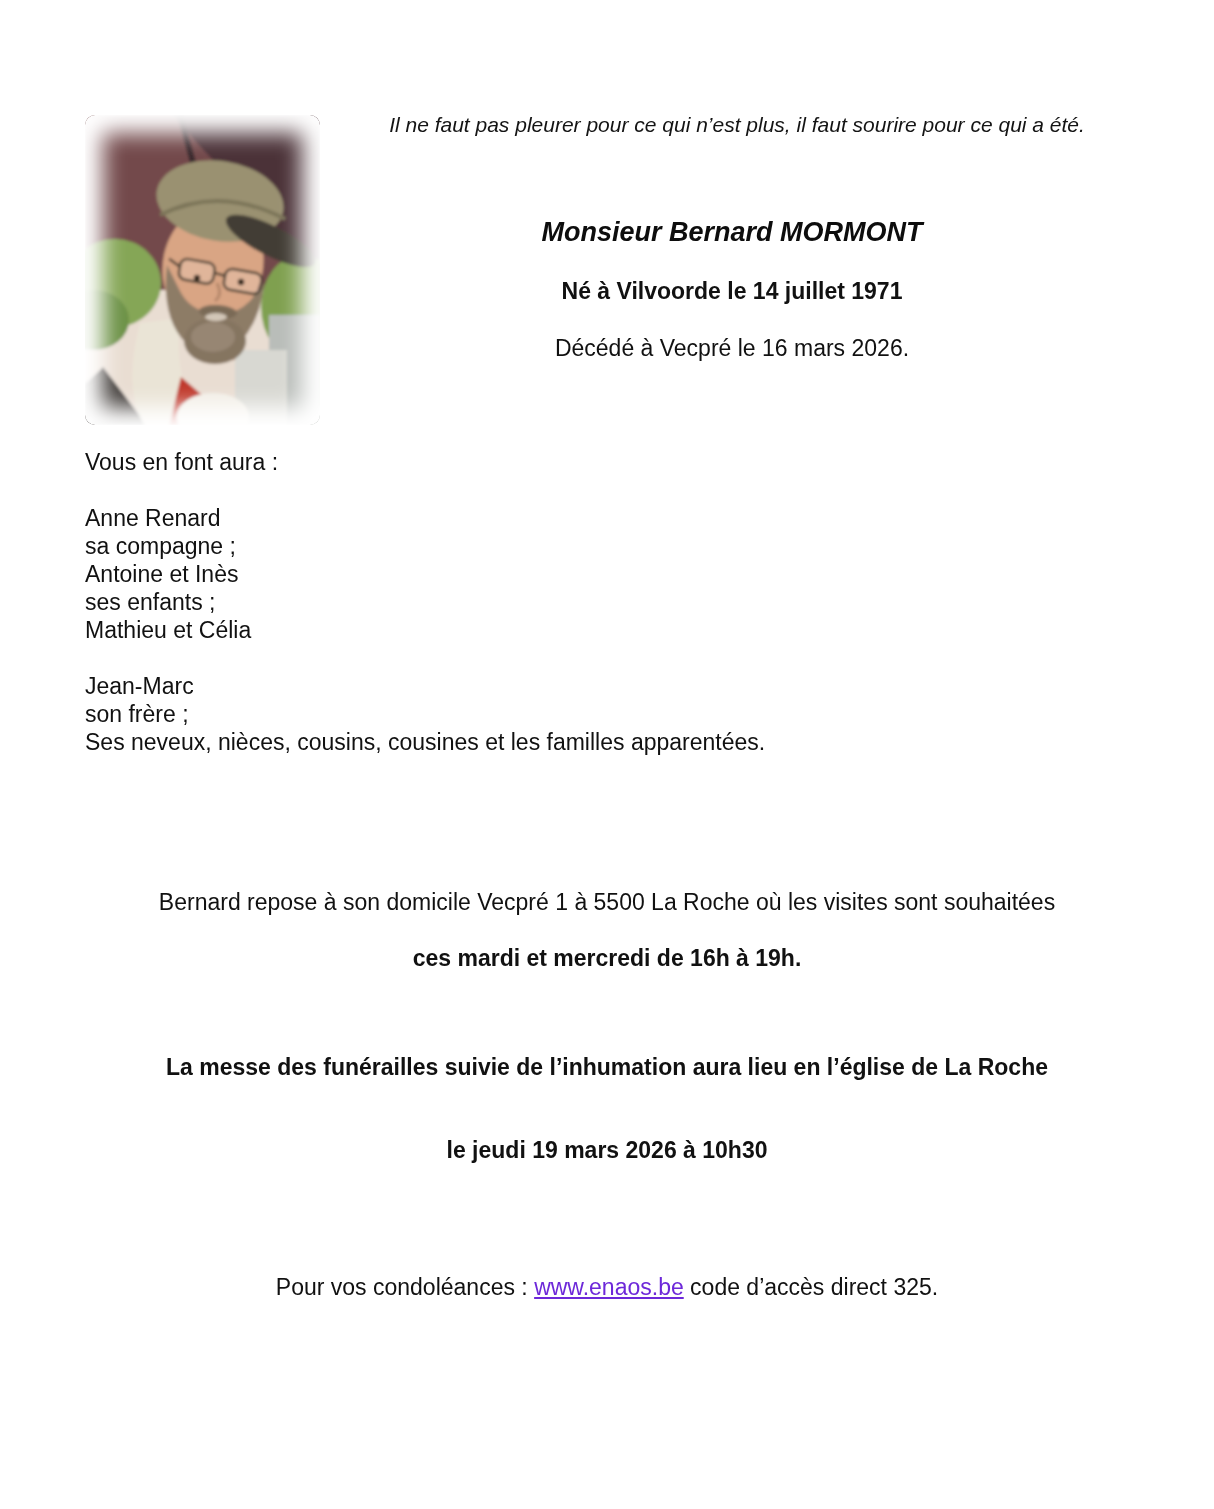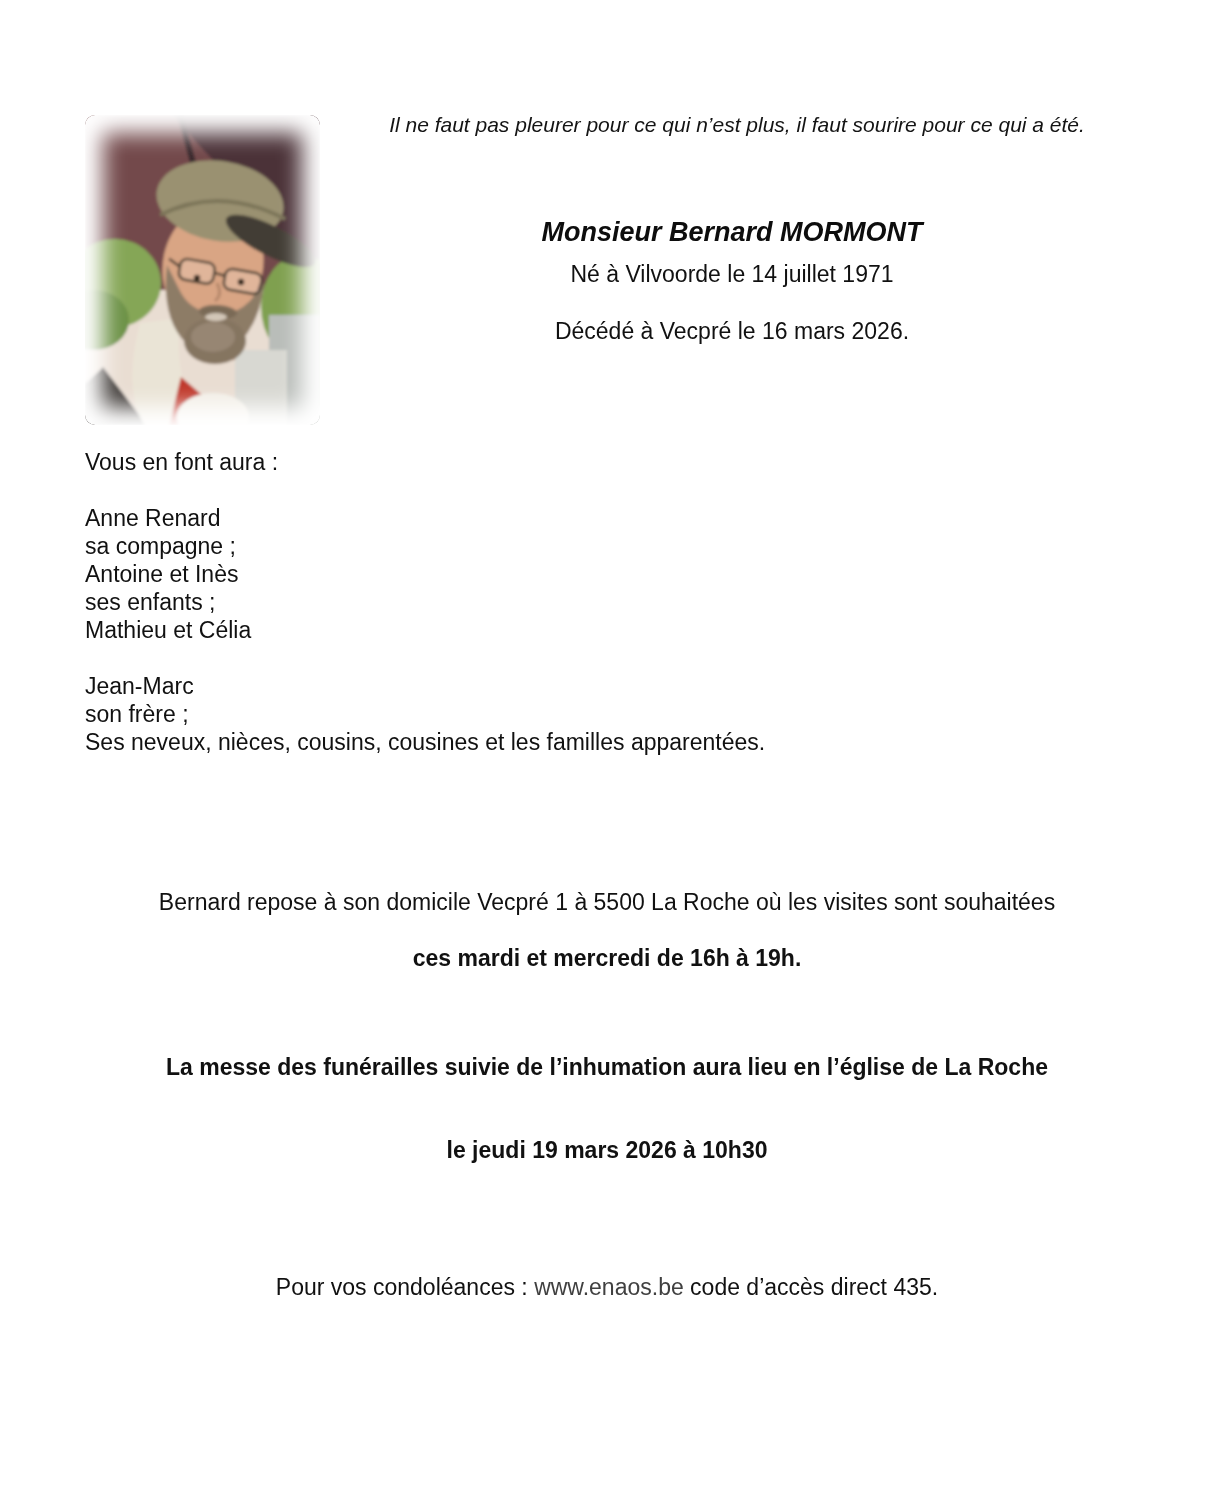--- a/index.html
+++ b/index.html
@@ -45,21 +45,21 @@
     left: 330px; right: 80px; top: 216px;
     text-align: center;
   }
   .deceased-title {
     font-size: 27px;
     font-weight: 700;
     font-style: italic;
     line-height: 32px;
     color: #0d0d0d;
   }
-  .deceased-birth { margin-top: 12px; font-size: 23px; line-height: 28px; }
+  .deceased-birth { margin-top: 29px; font-size: 23px; line-height: 28px; font-weight: bold; }
   .deceased-death { margin-top: 29px; font-size: 23px; line-height: 28px; }
 
   
   .line { font-size: 23px; line-height: 28px; color: #111; }
   .intro { position: absolute; left: 85px; top: 448px; }
 
   .family-list { position: absolute; left: 85px; right: 85px; top: 504px; }
   .family-row { display: flex; height: 56px; align-items: flex-start; flex-direction: column; }
   .family-names { width: 655px; flex: none; }
   .family-relation { flex: 1; }
@@ -67,21 +67,22 @@
   .centered { position: absolute; left: 60px; right: 60px; text-align: center; }
   .bold { font-weight: 700; }
 
   .visitation-1 { top: 888px; }
   .visitation-2 { top: 944px; }
   .funeral-1 { top: 1053px; }
   .funeral-2 { top: 1136px; }
   .condolences { top: 1273px; }
 
   .enaos-link {
-    color: #404040;
+    color: #6d28d9;
+    text-decoration: underline;
     cursor: pointer;
   }
 </style>
 </head>
 <body>
 
 <div class="page">
 
   <div class="photo-frame">
     <svg viewBox="0 0 235 310" aria-hidden="true">
@@ -174,16 +175,16 @@
     </div>
   </div>
 
   <div class="centered line visitation-1">Bernard repose à son domicile Vecpré 1 à 5500 La Roche où les visites sont souhaitées</div>
   <div class="centered line bold visitation-2">ces mardi et mercredi de 16h à 19h.</div>
 
   <div class="centered line bold funeral-1">La messe des funérailles suivie de l’inhumation aura lieu en l’église de La Roche</div>
   <div class="centered line bold funeral-2">le jeudi 19 mars 2026 à 10h30</div>
 
   <div class="centered line condolences">
-    <span>Pour vos condoléances : </span><a class="enaos-link">www.enaos.be</a><span> code d’accès direct 435.</span>
+    <span>Pour vos condoléances : </span><a class="enaos-link">www.enaos.be</a><span> code d’accès direct 325.</span>
   </div>
 
 </div>
 
 </body></html>

